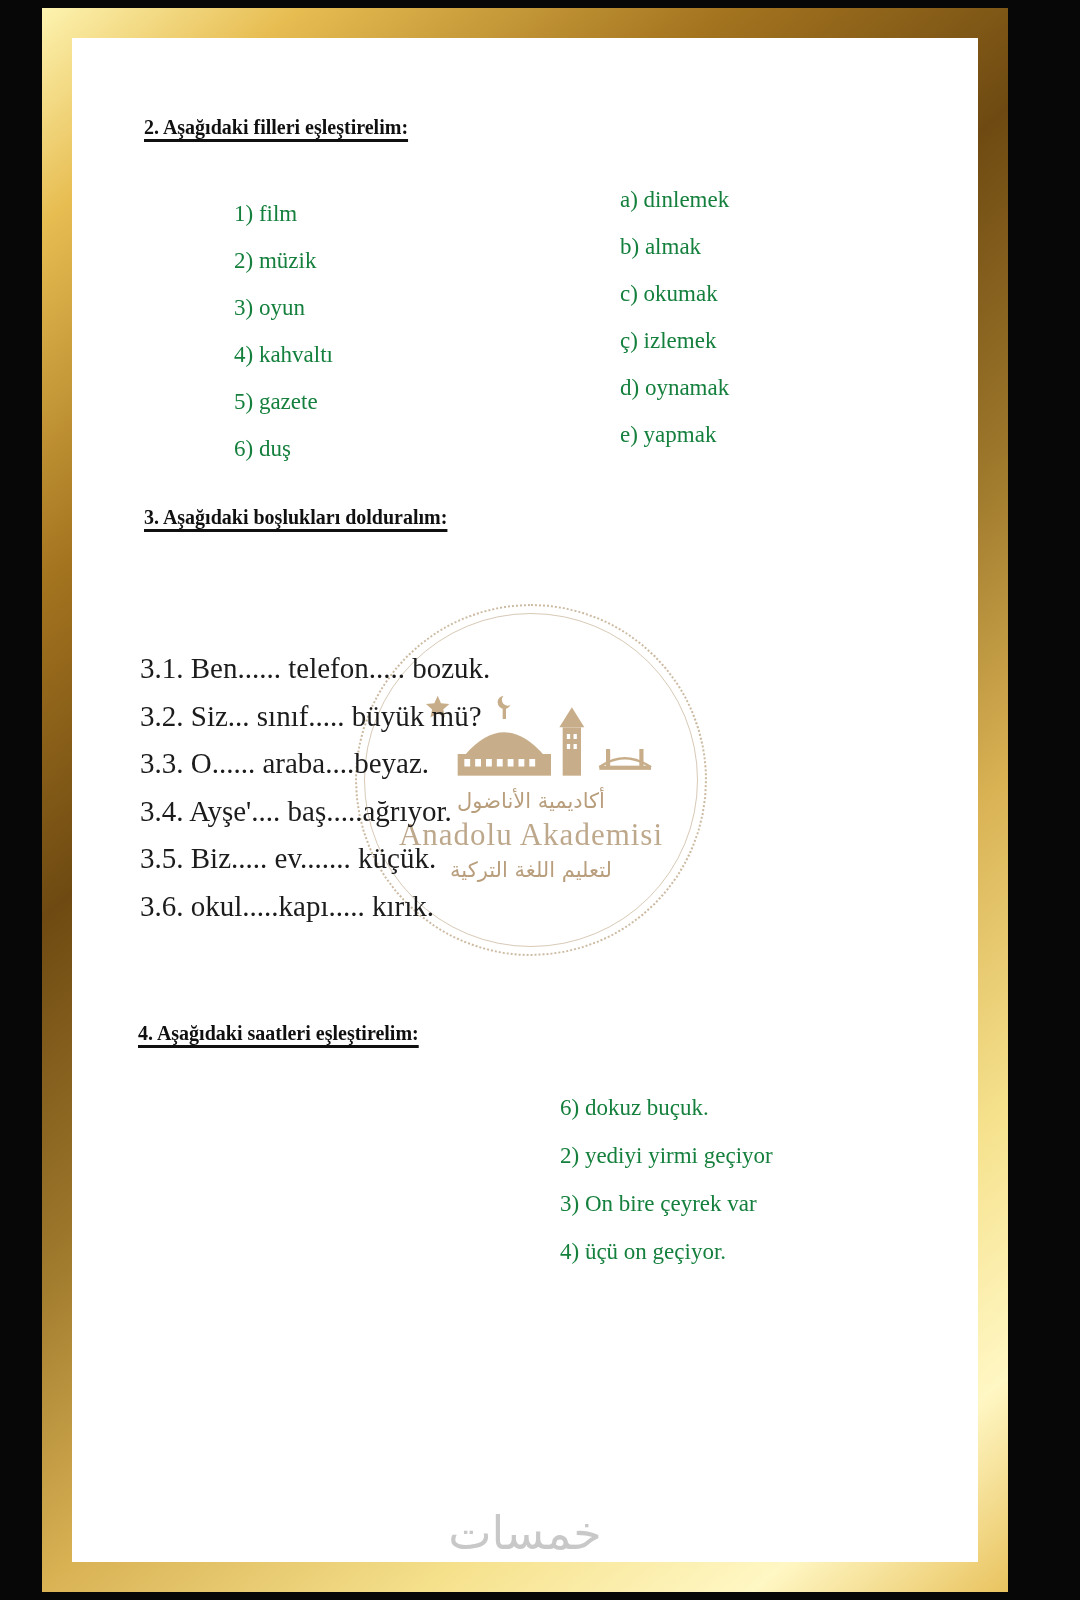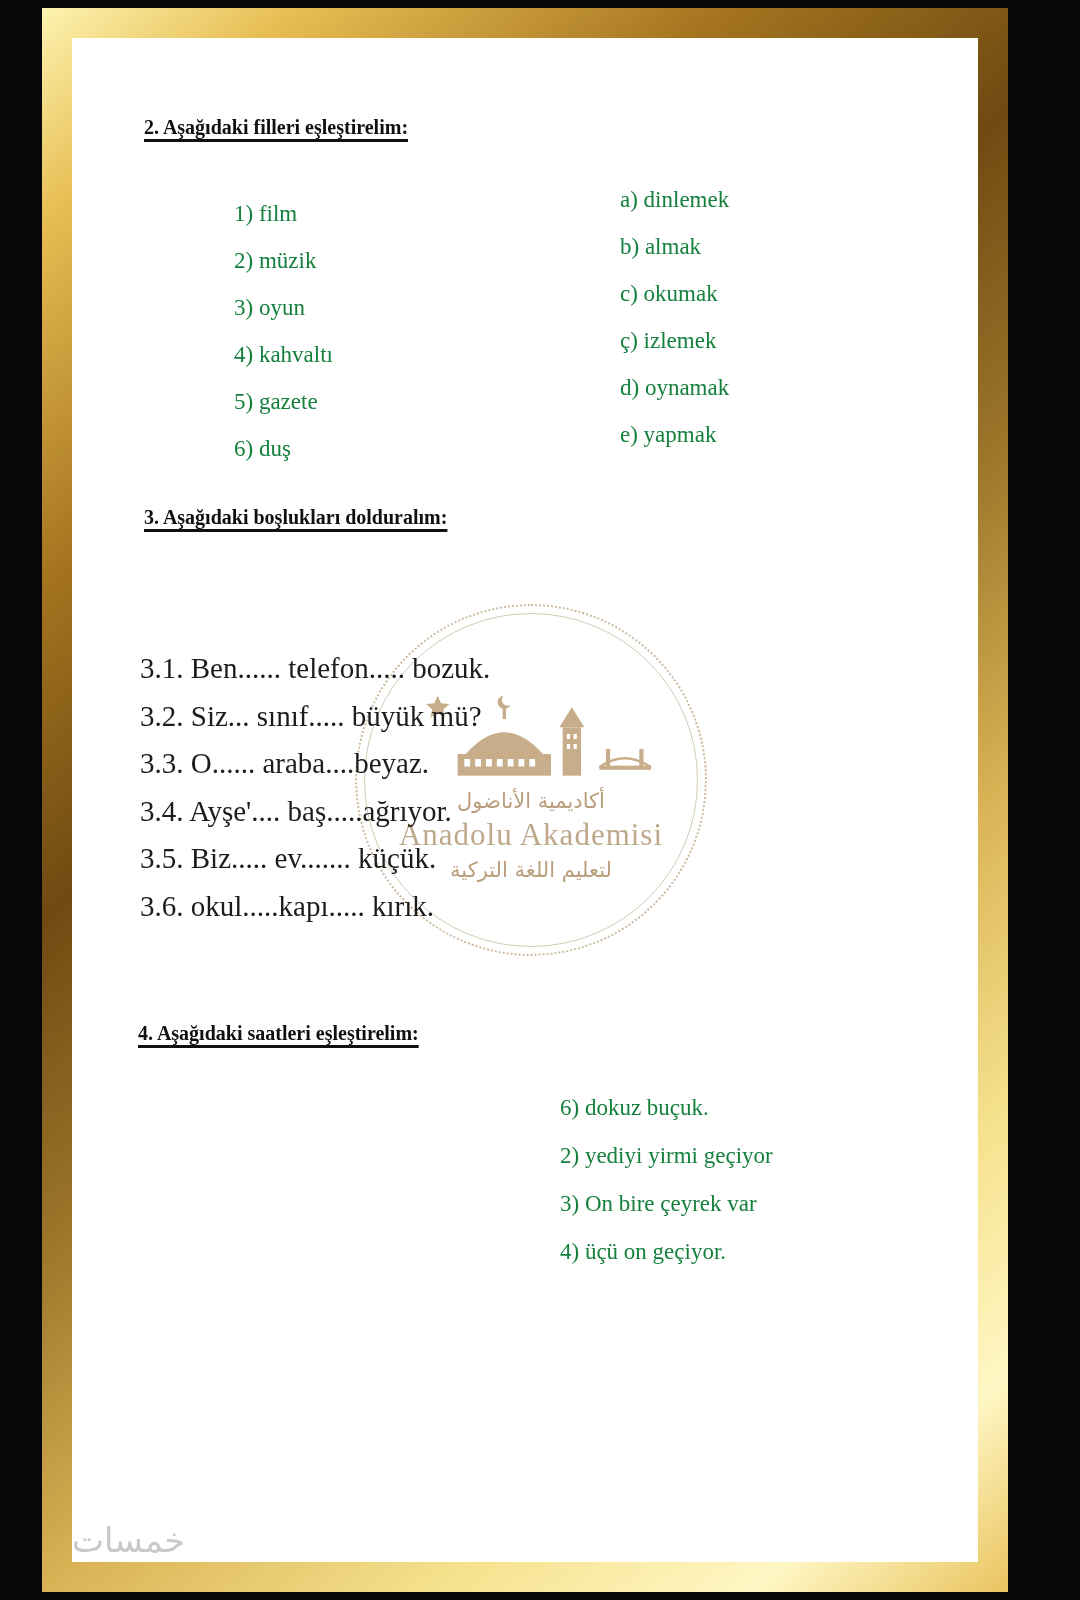--- a/index.html
+++ b/index.html
@@ -83,22 +83,23 @@
     font-size:21px; color:#b39671; line-height:30px;
   }
   .wm-latin {
     font-size:31px; color:#b9a183;
     letter-spacing:1px; margin:1px 0 2px 0;
     font-family:"Liberation Serif", serif;
   }
 
   .site-mark {
     position:absolute; left:0; right:0; bottom:2px;
+    text-align:center;
     font-family:"DejaVu Sans", sans-serif;
-    font-size:34px; color:#c8c8c8;
+    font-size:46px; color:#c8c8c8;
     z-index:3;
   }
 </style>
 </head>
 <body>
 
 <div class="gold-frame">
   <div class="page">
 
     <div class="watermark">

